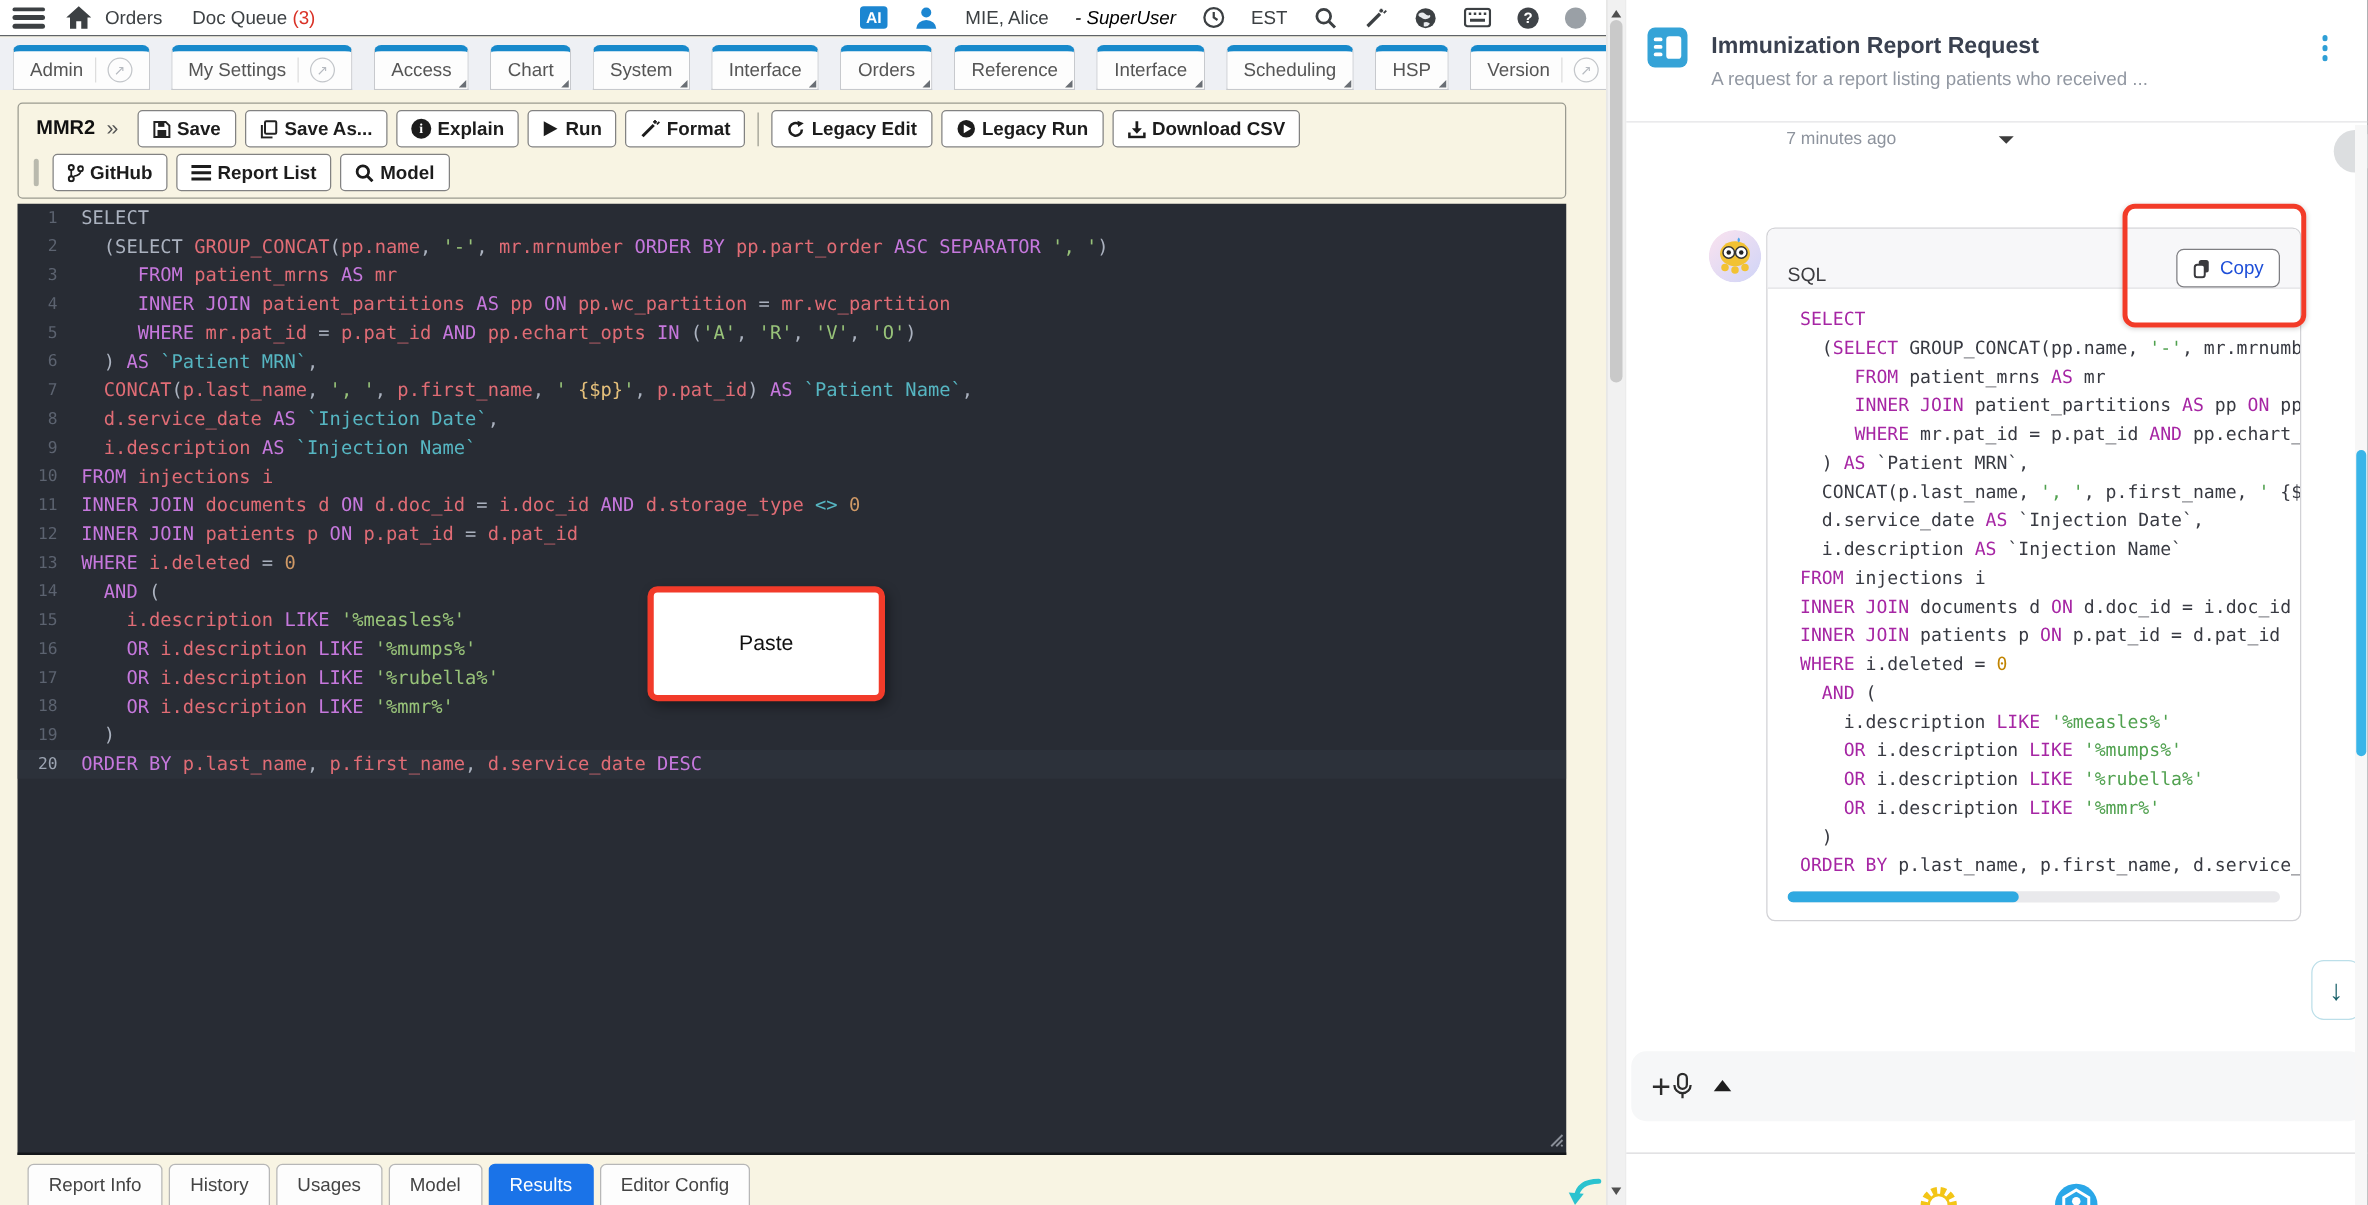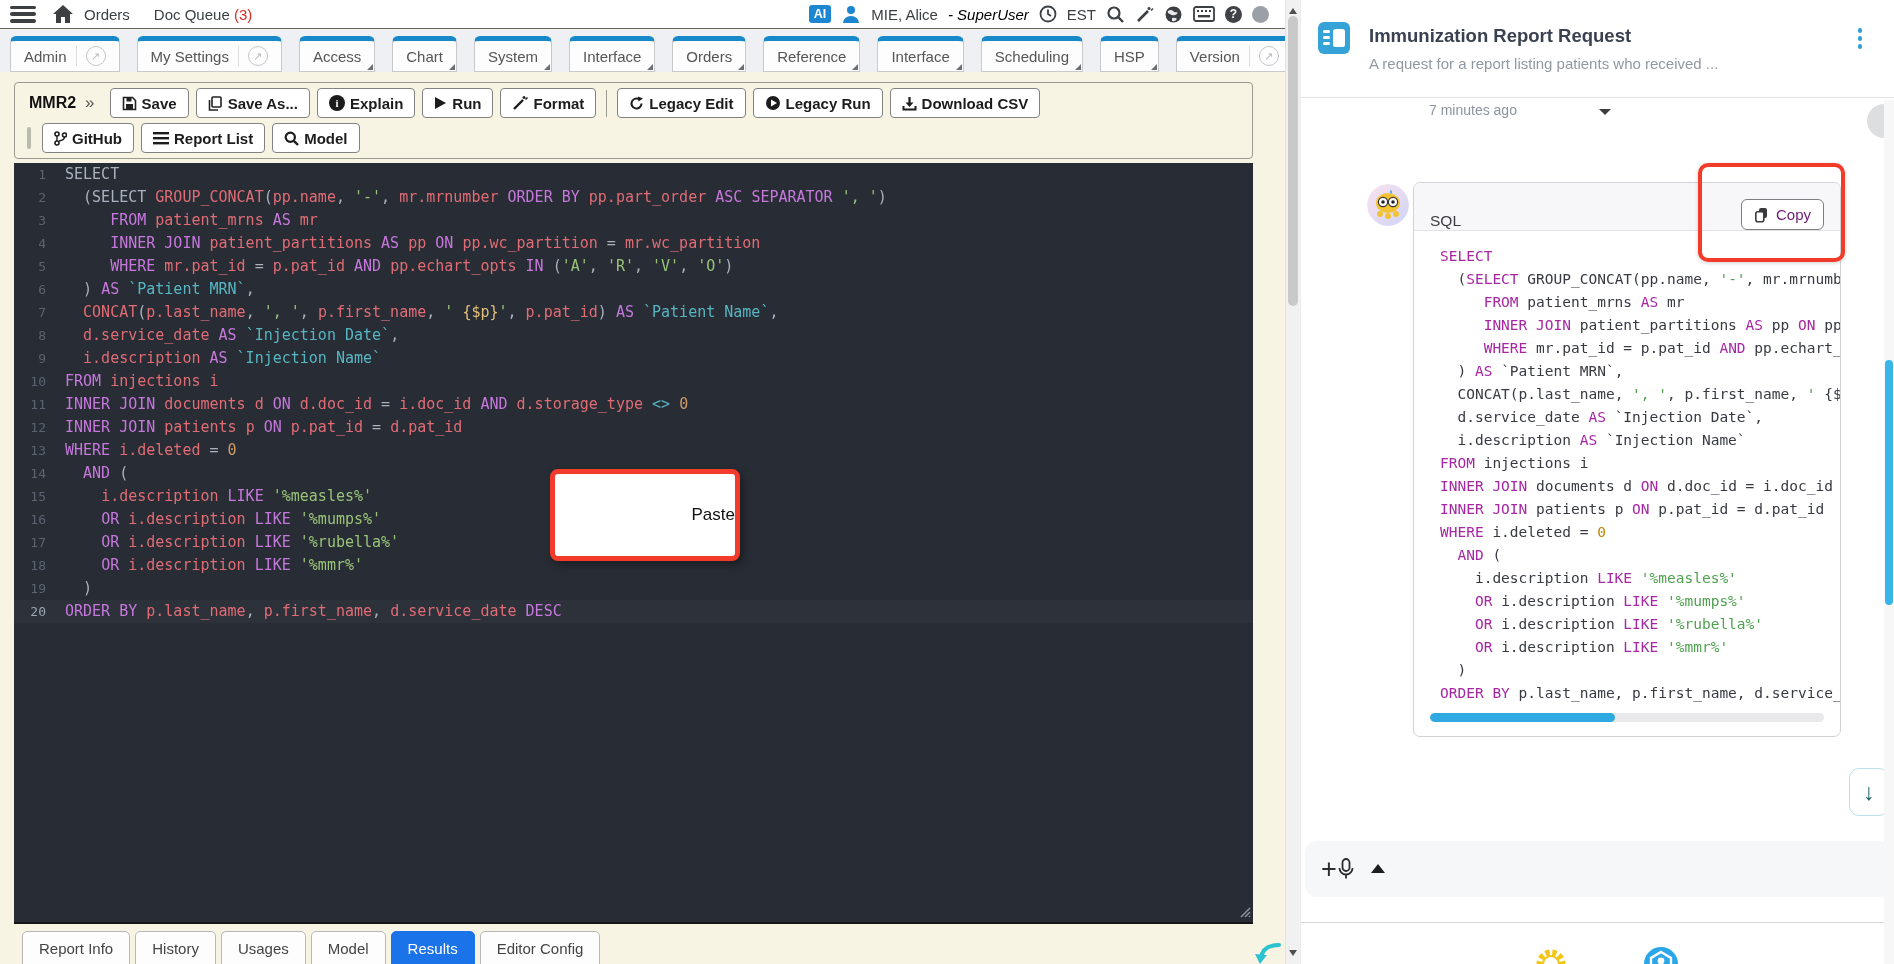--- a/index.html
+++ b/index.html
@@ -7,21 +7,21 @@
        font-family:"Liberation Sans",sans-serif;-webkit-font-smoothing:antialiased}
   svg{display:block}
   
   .left-app{position:absolute;left:0;top:0;width:1285px;height:964px;background:#f8f4e3;overflow:hidden}
   .topbar{position:absolute;left:0;top:0;width:100%;height:29px;background:#fff;border-bottom:1px solid #5f6368;
           display:flex;align-items:center;padding:0 10px;box-sizing:border-box;gap:10px}
   .topbar .crumb{font-size:15px;color:#3c4043;margin-right:14px;cursor:pointer}
   .topbar .count{color:#d93025}
   .hamburger{width:26px;height:17px;display:flex;flex-direction:column;justify-content:space-between;margin-right:6px}
   .hamburger div{height:3.6px;background:#3c4043;border-radius:2px}
-  .tb-right{margin-left:auto;display:flex;align-items:center;gap:10px;padding-right:6px}
+  .tb-right{margin-left:auto;display:flex;align-items:center;gap:21px;padding-right:6px}
   .ai-badge{background:#1c86d1;color:#fff;font-weight:bold;font-size:12.5px;padding:2px 5px;border-radius:3px}
   .user{font-size:15px;color:#3c4043}
   .role{font-size:15px;color:#000000;font-style:italic}
   .tz{font-size:15px;color:#3c4043}
   .circle-icon{width:17px;height:17px;border-radius:50%;background:#3f4348;color:#fff;font-size:12px;font-weight:bold;
                display:flex;align-items:center;justify-content:center}
   .plain-circle{width:17px;height:17px;border-radius:50%;background:#9aa0a6}
   
   .navbar{position:absolute;left:0;top:30px;width:100%;height:42px;background:#eef0f4;display:flex;align-items:flex-end;
           padding:0 0 0 10px;box-sizing:border-box;gap:17px;overflow:hidden}
@@ -60,22 +60,22 @@
   .darkcode .n{color:#d19a66}
   .darkcode .t{color:#56b6c2}
   .darkcode .v{color:#e5c07b}
   .grip{position:absolute;right:2px;bottom:4px}
   
   .tabs-bottom{position:absolute;left:22px;top:859px;height:40px;display:flex;gap:5px}
   .btab{background:#fdfdfd;border:1px solid #b7b7b7;border-radius:5px;padding:0 16px;display:flex;align-items:flex-start;
         padding-top:8px;font-size:15px;color:#444;height:40px;box-sizing:border-box;cursor:pointer}
   .btab.active{background:#1a73e8;border-color:#1a73e8;color:#fff}
   
-  .paste{position:absolute;left:550px;top:469px;width:180px;height:82px;background:#fff;border:5px solid #f23b2a;
-         border-radius:8px;box-shadow:3px 4px 9px rgba(0,0,0,.35);display:flex;align-items:center;justify-content:flex-end;
+  .paste{position:absolute;left:518px;top:469px;width:180px;height:82px;background:#fff;border:5px solid #f23b2a;
+         border-radius:8px;box-shadow:3px 4px 9px rgba(0,0,0,.35);display:flex;align-items:center;justify-content:center;
          font-size:17px;color:#111;cursor:pointer}
   
   .midscroll{position:absolute;left:1285px;top:0;width:15px;height:964px;background:#f1f1f1;border-left:1px solid #e2e2e2;box-sizing:border-box}
   .ms-up{position:absolute;left:3px;top:4px;width:0;height:0;border:4.5px solid transparent;border-bottom:6px solid #505050}
   .ms-down{position:absolute;left:3px;bottom:4px;width:0;height:0;border:4.5px solid transparent;border-top:6px solid #505050}
   .ms-thumb{position:absolute;left:2px;top:16px;width:10px;height:290px;background:#c9c9c9;border-radius:6px}
   .return-arrow{position:absolute;left:1254px;top:942px}
   
   .chat{position:absolute;left:1300px;top:0;width:594px;height:964px;background:#fff;border-left:1px solid #ececec;box-sizing:border-box}
   .chat-title{position:absolute;left:68px;top:25px;font-size:18.5px;font-weight:600;color:#3a4150}
@@ -85,21 +85,21 @@
   .chat-div{position:absolute;left:0;top:97px;width:100%;height:1px;background:#e3e3e6}
   .timestamp{position:absolute;left:128px;top:102px;font-size:14px;color:#8d939d}
   .ts-caret{position:absolute;left:298px;top:109px;width:0;height:0;border:6px solid transparent;border-top:6px solid #3c3c3c;cursor:pointer}
   .gray-fab{position:absolute;left:566px;top:104px;width:34px;height:34px;border-radius:50%;background:#dcdee0}
   .avatar{position:absolute;left:66px;top:184px;width:42px;height:42px;border-radius:50%;overflow:hidden}
   .card{position:absolute;left:112px;top:182px;width:426px;border:1px solid #d2d2d6;border-radius:7px;background:#fff;overflow:hidden}
   .card-hd{height:48px;background:#f7f7f9;border-bottom:1px solid #e2e2e5;display:flex;align-items:flex-end;
            padding:0 16px;box-sizing:border-box}
   .sql-label{font-size:15.5px;color:#3b3b3f}
   .copy-btn{margin-left:auto;display:flex;align-items:center;gap:7px;border:1px solid #7e7e82;border-radius:6px;
-            background:#fff;padding:6px 12px;font-size:15px;color:#701a75;cursor:pointer}
+            background:#fff;padding:6px 12px;font-size:15px;color:#1d4ed8;cursor:pointer}
   .chatcode{padding:12px 16px 4px;font-family:"DejaVu Sans Mono",monospace;font-size:14.5px;line-height:26px;
             white-space:pre;overflow:hidden;color:#383a42}
   .chatcode .p,.chatcode .i,.chatcode .t,.chatcode .v{color:#383a42}
   .chatcode .k,.chatcode .sel{color:#a626a4}
   .chatcode .s{color:#50a14f}
   .chatcode .n{color:#c18401}
   .progress{margin:6px 16px 14px;height:9px;background:#e9e9ec;border-radius:5px;overflow:hidden}
   .progress div{height:100%;background:#2fa9e1;border-radius:5px}
   .red-box{position:absolute;left:397px;top:163px;width:139px;height:91px;border:4px solid #f23b28;border-radius:10px;
            pointer-events:none;box-shadow:0 1px 4px rgba(0,0,0,.18)}

